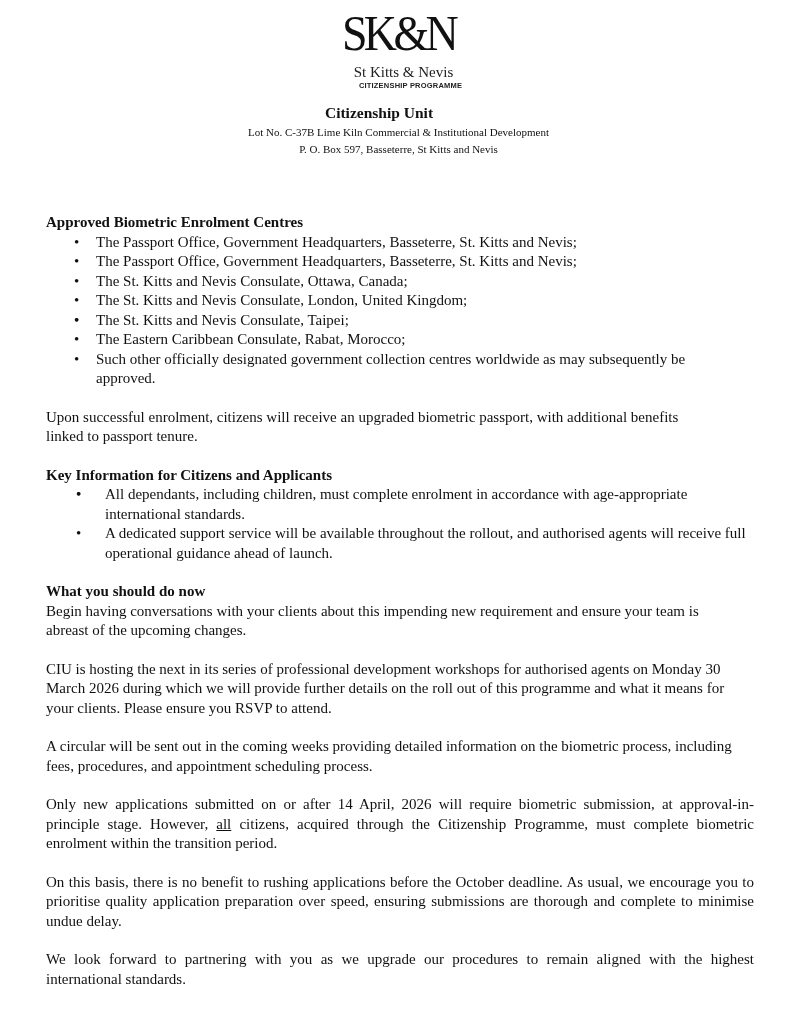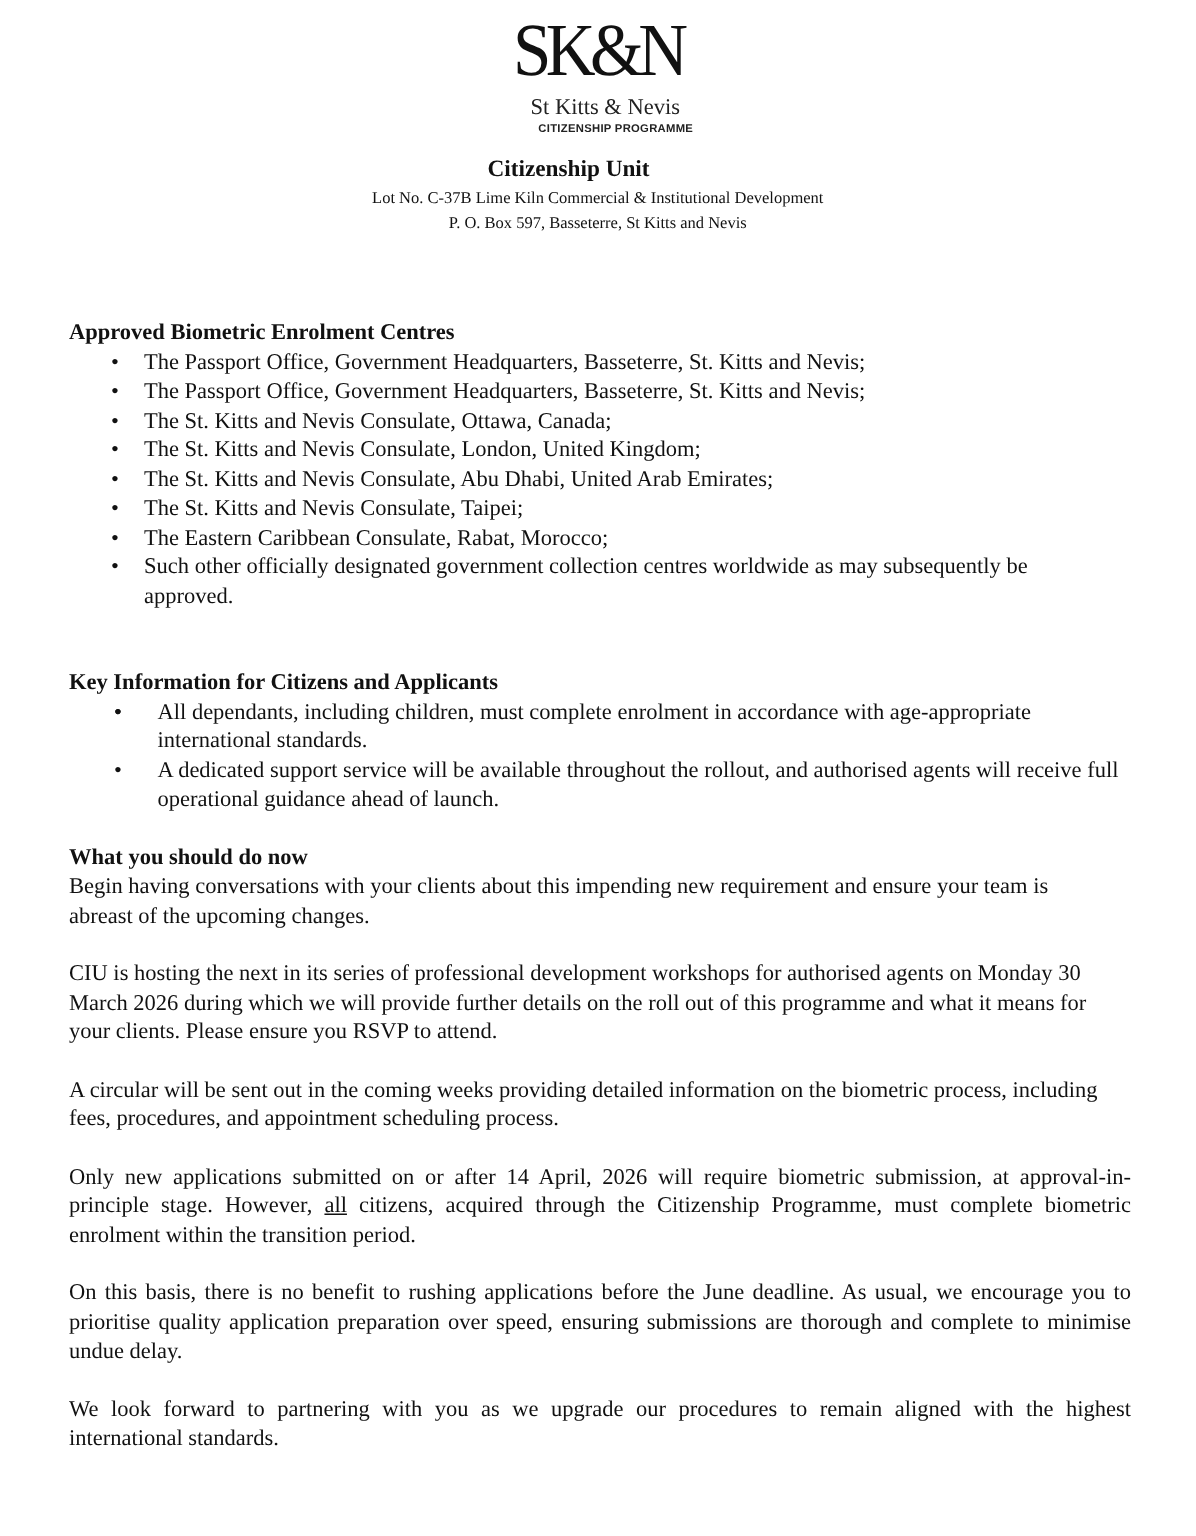--- a/index.html
+++ b/index.html
@@ -156,27 +156,28 @@
   <div class="address-line addr2">P. O. Box 597, Basseterre, St Kitts and Nevis</div>
 
   <div class="content">
 
     <p class="section-heading">Approved Biometric Enrolment Centres</p>
     <ul class="centres">
       <li><span class="bullet">•</span><span>The Passport Office, Government Headquarters, Basseterre, St. Kitts and Nevis;</span></li>
       <li><span class="bullet">•</span><span>The Passport Office, Government Headquarters, Basseterre, St. Kitts and Nevis;</span></li>
       <li><span class="bullet">•</span><span>The St. Kitts and Nevis Consulate, Ottawa, Canada;</span></li>
       <li><span class="bullet">•</span><span>The St. Kitts and Nevis Consulate, London, United Kingdom;</span></li>
-      <li><span class="bullet">•</span><span>The St. Kitts and Nevis Consulate, Abu Dhabi, United Arab Emirates;</span></li>
+      <li><span class="bullet">•</span></li>
       <li><span class="bullet">•</span><span>The St. Kitts and Nevis Consulate, Taipei;</span></li>
       <li><span class="bullet">•</span><span>The Eastern Caribbean Consulate, Rabat, Morocco;</span></li>
       <li style="width:640px"><span class="bullet">•</span><span>Such other officially designated government collection centres worldwide as may subsequently be approved.</span></li>
     </ul>
 
     <div class="gap"></div>
+    <p style="width:640px">Upon successful enrolment, citizens will receive an upgraded biometric passport, with additional benefits linked to passport tenure.</p>
 
     <div class="gap"></div>
     <p class="section-heading">Key Information for Citizens and Applicants</p>
     <ul class="keyinfo">
       <li><span class="bullet">•</span></li>
       <li><span class="bullet">•</span><span>All dependants, including children, must complete enrolment in accordance with age-appropriate international standards.</span></li>
       <li style="width:660px"><span class="bullet">•</span><span>A dedicated support service will be available throughout the rollout, and authorised agents will receive full operational guidance ahead of launch.</span></li>
     </ul>
 
     <div class="gap"></div>
@@ -186,19 +187,19 @@
     <div class="gap"></div>
     <p style="width:700px">CIU is hosting the next in its series of professional development workshops for authorised agents on Monday 30 March 2026 during which we will provide further details on the roll out of this programme and what it means for your clients. Please ensure you RSVP to attend.</p>
 
     <div class="gap"></div>
     <p style="width:712px">A circular will be sent out in the coming weeks providing detailed information on the biometric process, including fees, procedures, and appointment scheduling process.</p>
 
     <div class="gap"></div>
     <p class="justify"><span>Only new applications submitted on or after 14 April, 2026 will require biometric submission, at approval-in-principle stage. However, </span><span class="emph">all</span><span> citizens, acquired through the Citizenship Programme, must complete biometric enrolment within the transition period.</span></p>
 
     <div class="gap"></div>
-    <p class="justify">On this basis, there is no benefit to rushing applications before the June deadline. As usual, we encourage you to prioritise quality application preparation over speed, ensuring submissions are thorough and complete to minimise undue delay.</p>
+    <p class="justify">On this basis, there is no benefit to rushing applications before the October deadline. As usual, we encourage you to prioritise quality application preparation over speed, ensuring submissions are thorough and complete to minimise undue delay.</p>
 
     <div class="gap"></div>
     <p class="justify">We look forward to partnering with you as we upgrade our procedures to remain aligned with the highest international standards.</p>
 
   </div>
 </div>
 
 </body></html>

